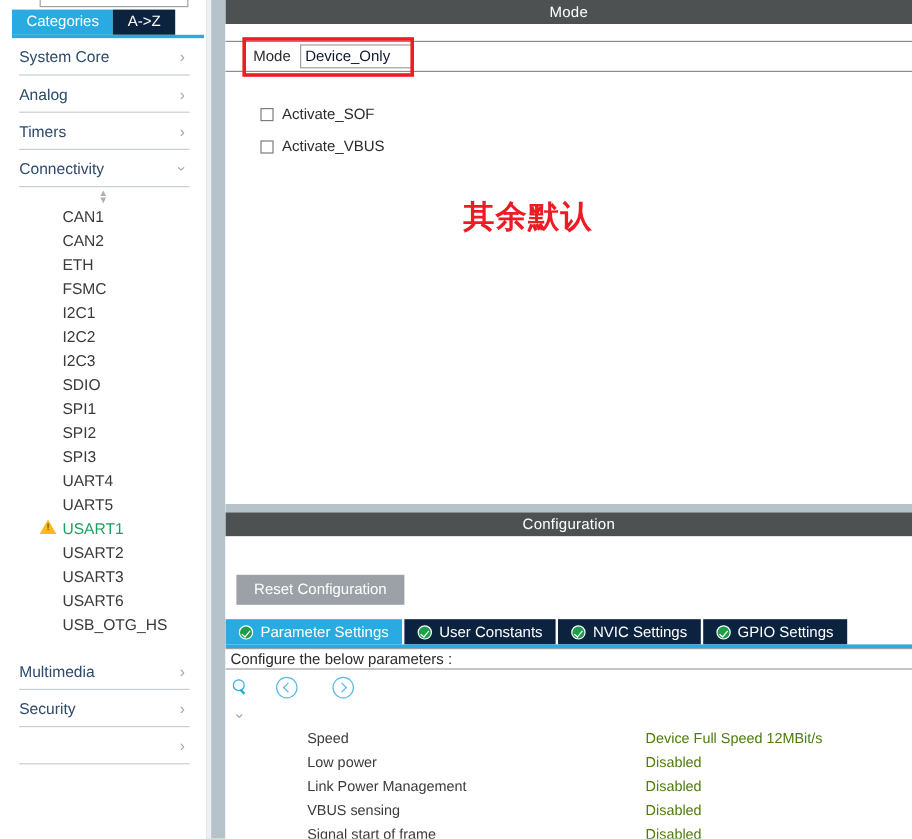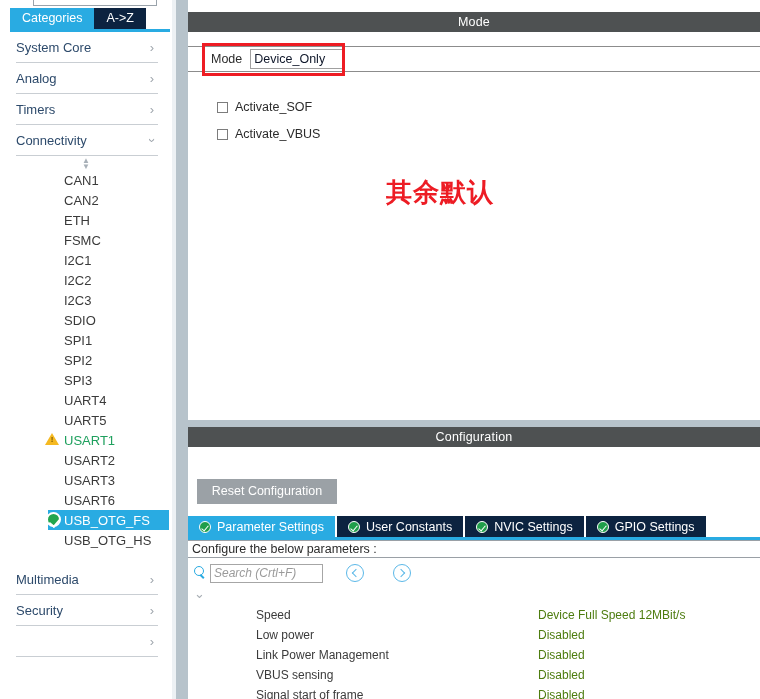--- a/index.html
+++ b/index.html
@@ -69,21 +69,21 @@
     width: 12px; text-align: center;
   }
   .chev.down { transform: rotate(90deg); }
 
   .spin {
     text-align: center; color:#a8b0b8; font-size: 9px;
     line-height: 7px; letter-spacing: 0; height: 14px; padding-top: 2px;
   }
   .spin b { display:block; font-size:8px; line-height:6px; font-weight:400;}
 
-  .peri-list { padding-left: 12px; }
+  .peri-list { padding-left: 0; }
   .peri {
     position: relative;
     height: 20px;
     padding-left: 52px;
     display: flex; align-items: center;
     color: #3a3a3a; font-size: 13px;
     white-space: nowrap;
     cursor: default;
   }
   .peri.warn .ptxt { color: #1fa05e; }
@@ -132,21 +132,21 @@
     background: #ffffff;
   }
   .panel-header {
     background: #4e5152; color: #ffffff;
     height: 20px; line-height: 20px;
     text-align: center; font-size: 12.5px;
     letter-spacing: 0.2px;
   }
 
   
-  #mode-panel { position: absolute; left:0; top:0; width:572px; height:420px;margin-top:12px; }
+  #mode-panel { position: absolute; left:0; top:0; width:572px; height:420px; }
   .mode-body { position: relative; height: 400px; background:#fff; }
   .mode-row {
     position: absolute; left: 0; top: 14px;
     width: 572px; height: 26px;
     border-top: 1px solid #8c8c8c;
     border-bottom: 1px solid #8c8c8c;
     display: flex; align-items: center;
   }
   .mode-label {
     margin-left: 23px; font-size: 12.5px; color:#2b2b2b;
@@ -378,24 +378,20 @@
         </div>
         <div class="peri">
             <span class="ptxt">USART2</span>
           </div>
         <div class="peri">
             <span class="ptxt">USART3</span>
           </div>
         <div class="peri">
             <span class="ptxt">USART6</span>
           </div>
-        <div class="peri sel">
-          <span class="ico-ok"></span>
-          <span class="ptxt">USB_OTG_FS</span>
-        </div>
         <div class="peri">
             <span class="ptxt">USB_OTG_HS</span>
           </div>
       </div>
 
       <div class="bottom-groups">
         <div class="cat-item">
           <span class="lbl">Multimedia</span>
           <span class="chev">›</span>
         </div>
@@ -468,21 +464,20 @@
             <span class="tab-check"></span>
             <span>GPIO Settings</span>
           </div>
         </div>
         <div class="cfg-tabs-underline"></div>
 
         <div class="cfg-subhead">Configure the below parameters :</div>
 
         <div class="search-row">
           <span class="search-ico"></span>
-          <input class="search-input" type="text" placeholder="Search (Crtl+F)" style="">
           <span class="circ-arrow prev"></span>
           <span class="circ-arrow next"></span>
         </div>
 
         <div class="collapse-chev">⌄</div>
 
         <div class="param-table">
           <div class="param-row">
             <span class="param-name">Speed</span>
             <span class="param-val">Device Full Speed 12MBit/s</span>

